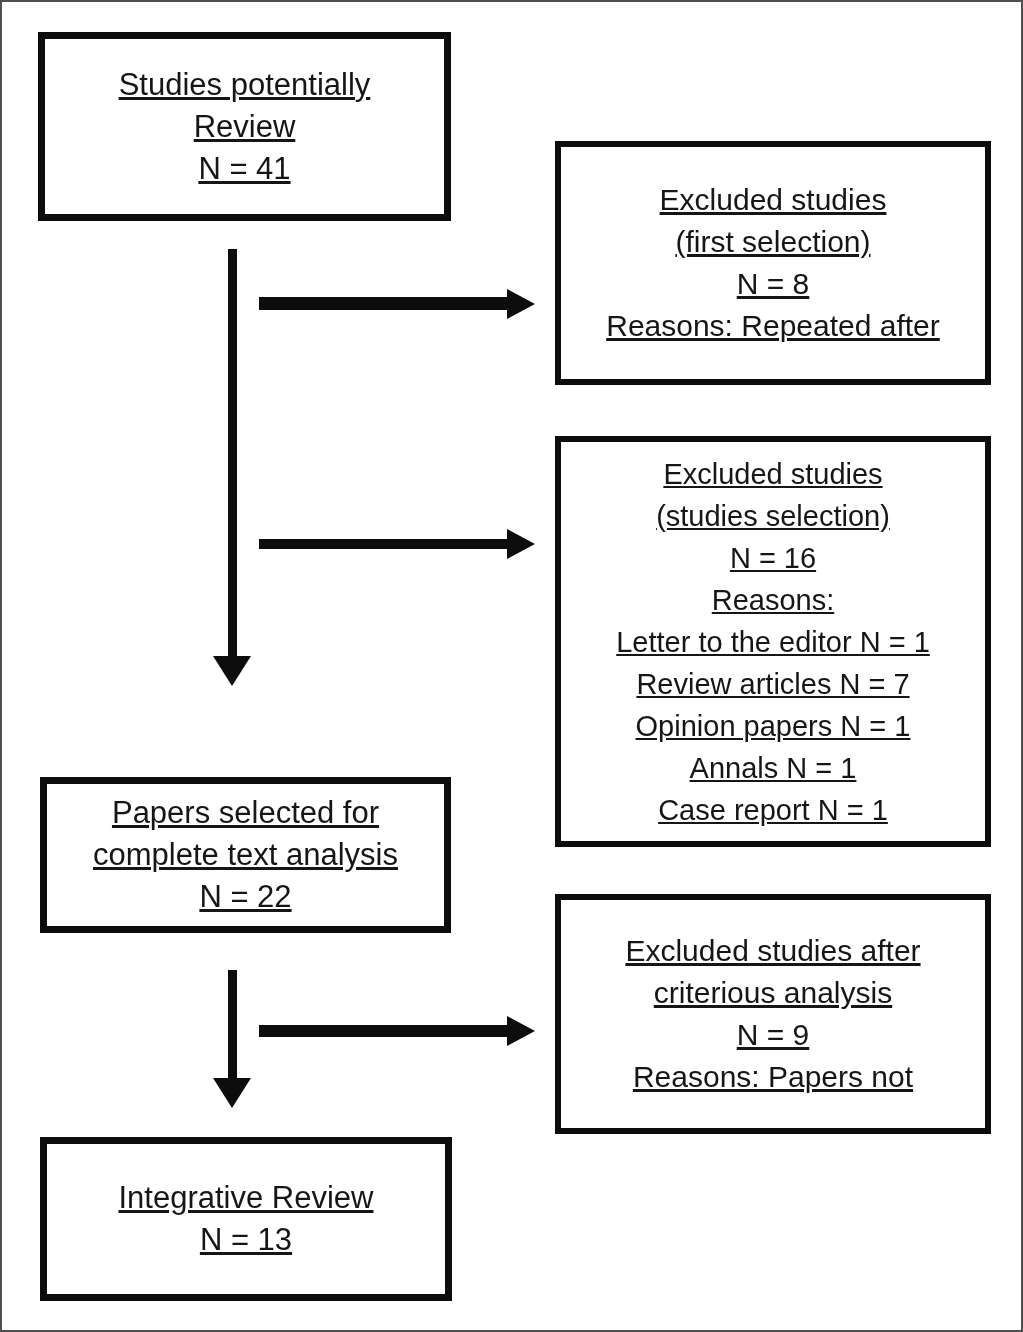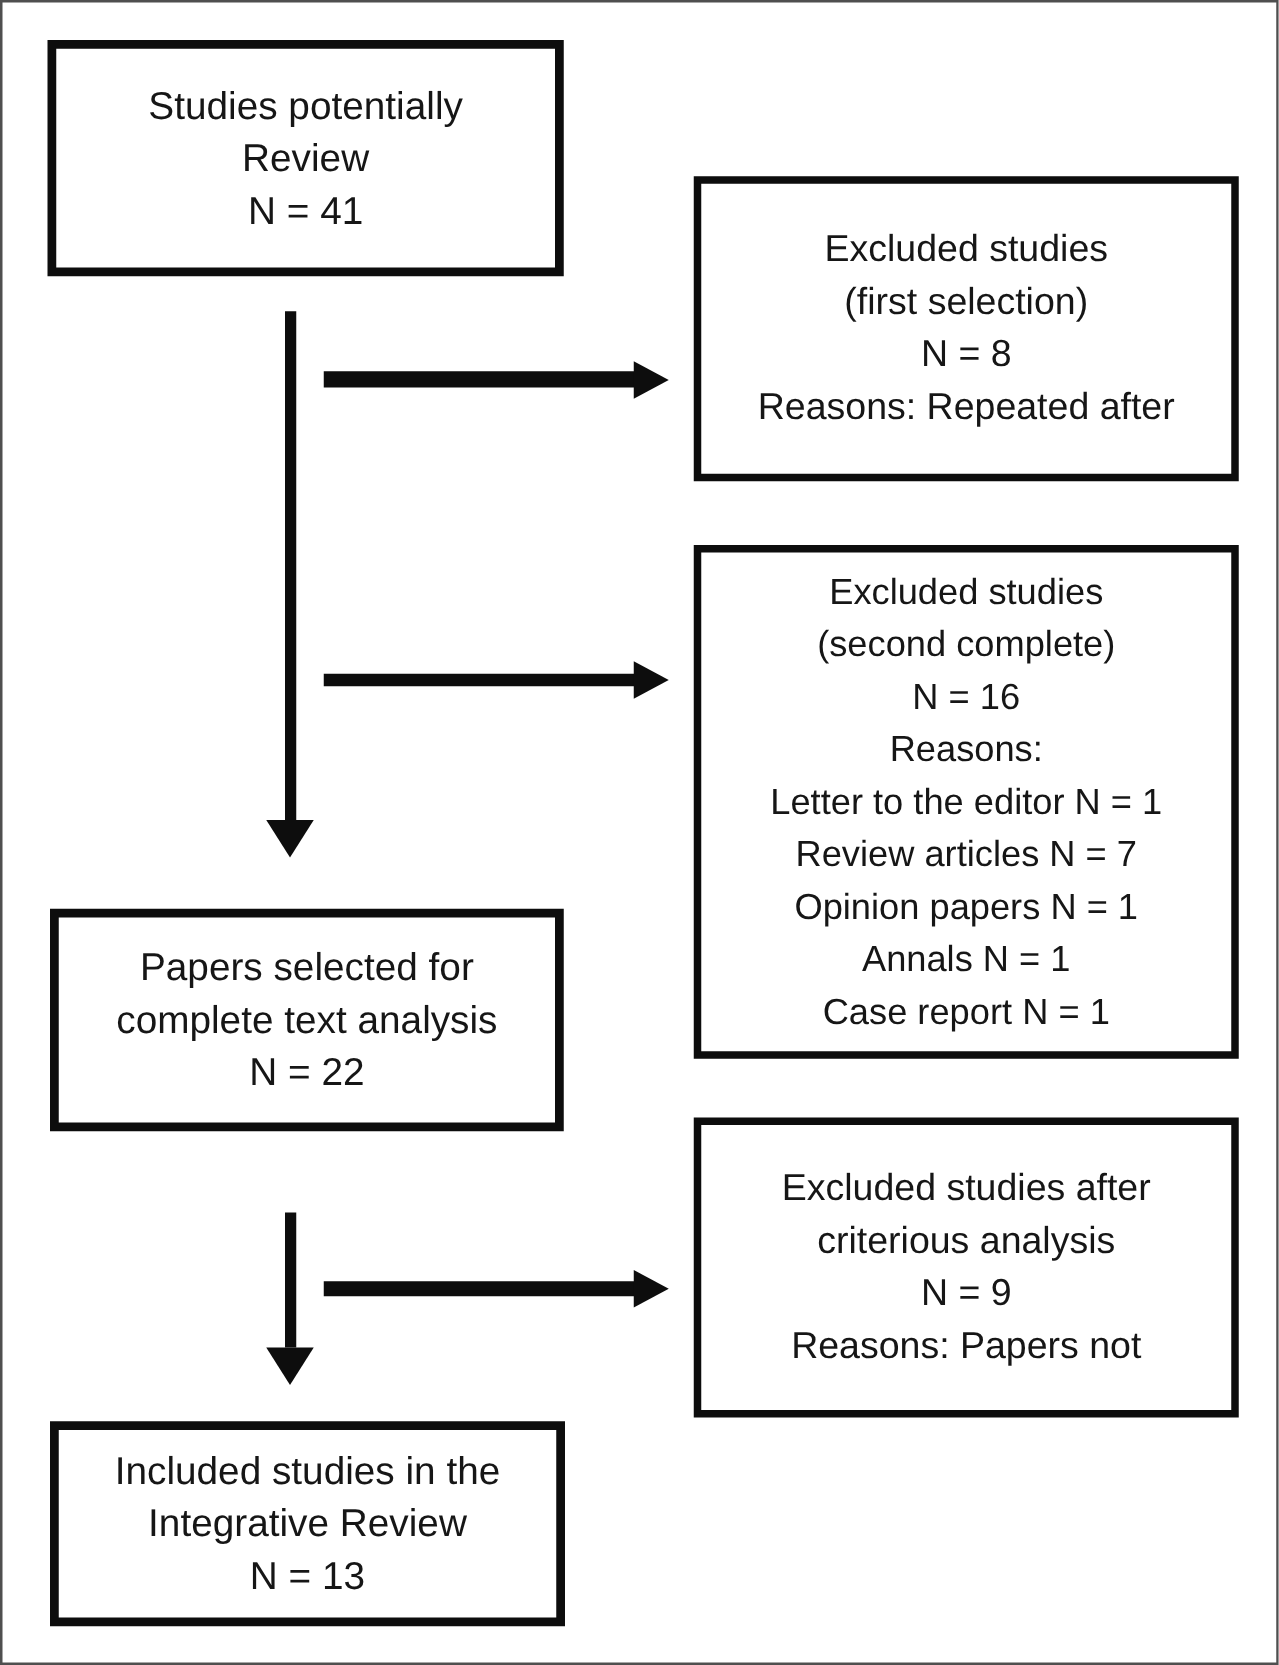--- a/index.html
+++ b/index.html
@@ -25,20 +25,21 @@
     background: #ffffff;
     display: flex;
     flex-direction: column;
     justify-content: center;
     align-items: center;
     text-align: center;
   }
   .flowbox.thick { border-width: 7px; }
   .flowbox .ln {
     white-space: nowrap;
+    text-decoration: underline;
   }
   .fs31 { font-size: 31px; line-height: 42px; }
   .fs30 { font-size: 30px; line-height: 42px; }
   .fs29 { font-size: 29px; line-height: 42px; }
   .shaft {
     position: absolute;
     background: #0d0d0d;
   }
   .head-right {
     position: absolute;
@@ -70,45 +71,44 @@
 
   <div class="flowbox fs30" style="left:553px; top:139px; width:436px; height:244px;">
     <div class="ln">Excluded studies</div>
     <div class="ln">(first selection)</div>
     <div class="ln">N = 8</div>
     <div class="ln">Reasons: Repeated after</div>
   </div>
 
   <div class="flowbox fs29" style="left:553px; top:434px; width:436px; height:411px;">
     <div class="ln">Excluded studies</div>
-    <div class="ln">(second complete)</div>
+    <div class="ln">(studies selection)</div>
     <div class="ln">N = 16</div>
     <div class="ln">Reasons:</div>
     <div class="ln">Letter to the editor N = 1</div>
     <div class="ln">Review articles N = 7</div>
     <div class="ln">Opinion papers N = 1</div>
     <div class="ln">Annals N = 1</div>
     <div class="ln">Case report N = 1</div>
   </div>
 
-  <div class="flowbox thick fs31" style="left:38px; top:725px; width:411px; height:178px;text-align:center;">
+  <div class="flowbox thick fs31" style="left:38px; top:775px; width:411px; height:156px;text-align:center;">
     <div class="ln">Papers selected for</div>
     <div class="ln">complete text analysis</div>
     <div class="ln">N = 22</div>
   </div>
 
   <div class="flowbox fs30" style="left:553px; top:892px; width:436px; height:240px;">
     <div class="ln">Excluded studies after</div>
     <div class="ln">criterious analysis</div>
     <div class="ln">N = 9</div>
     <div class="ln">Reasons: Papers not</div>
   </div>
 
   <div class="flowbox thick fs31" style="left:38px; top:1135px; width:412px; height:164px;">
-    <div class="ln">Included studies in the</div>
     <div class="ln">Integrative Review</div>
     <div class="ln">N = 13</div>
   </div>
 
   <div class="shaft" style="left:226px; top:247px; width:9px; height:407px;"></div>
   <div class="head-down" style="left:211px; top:654px;"></div>
 
   <div class="shaft" style="left:257px; top:295px; width:249px; height:13px;"></div>
   <div class="head-right" style="left:505px; top:287px;"></div>
 

